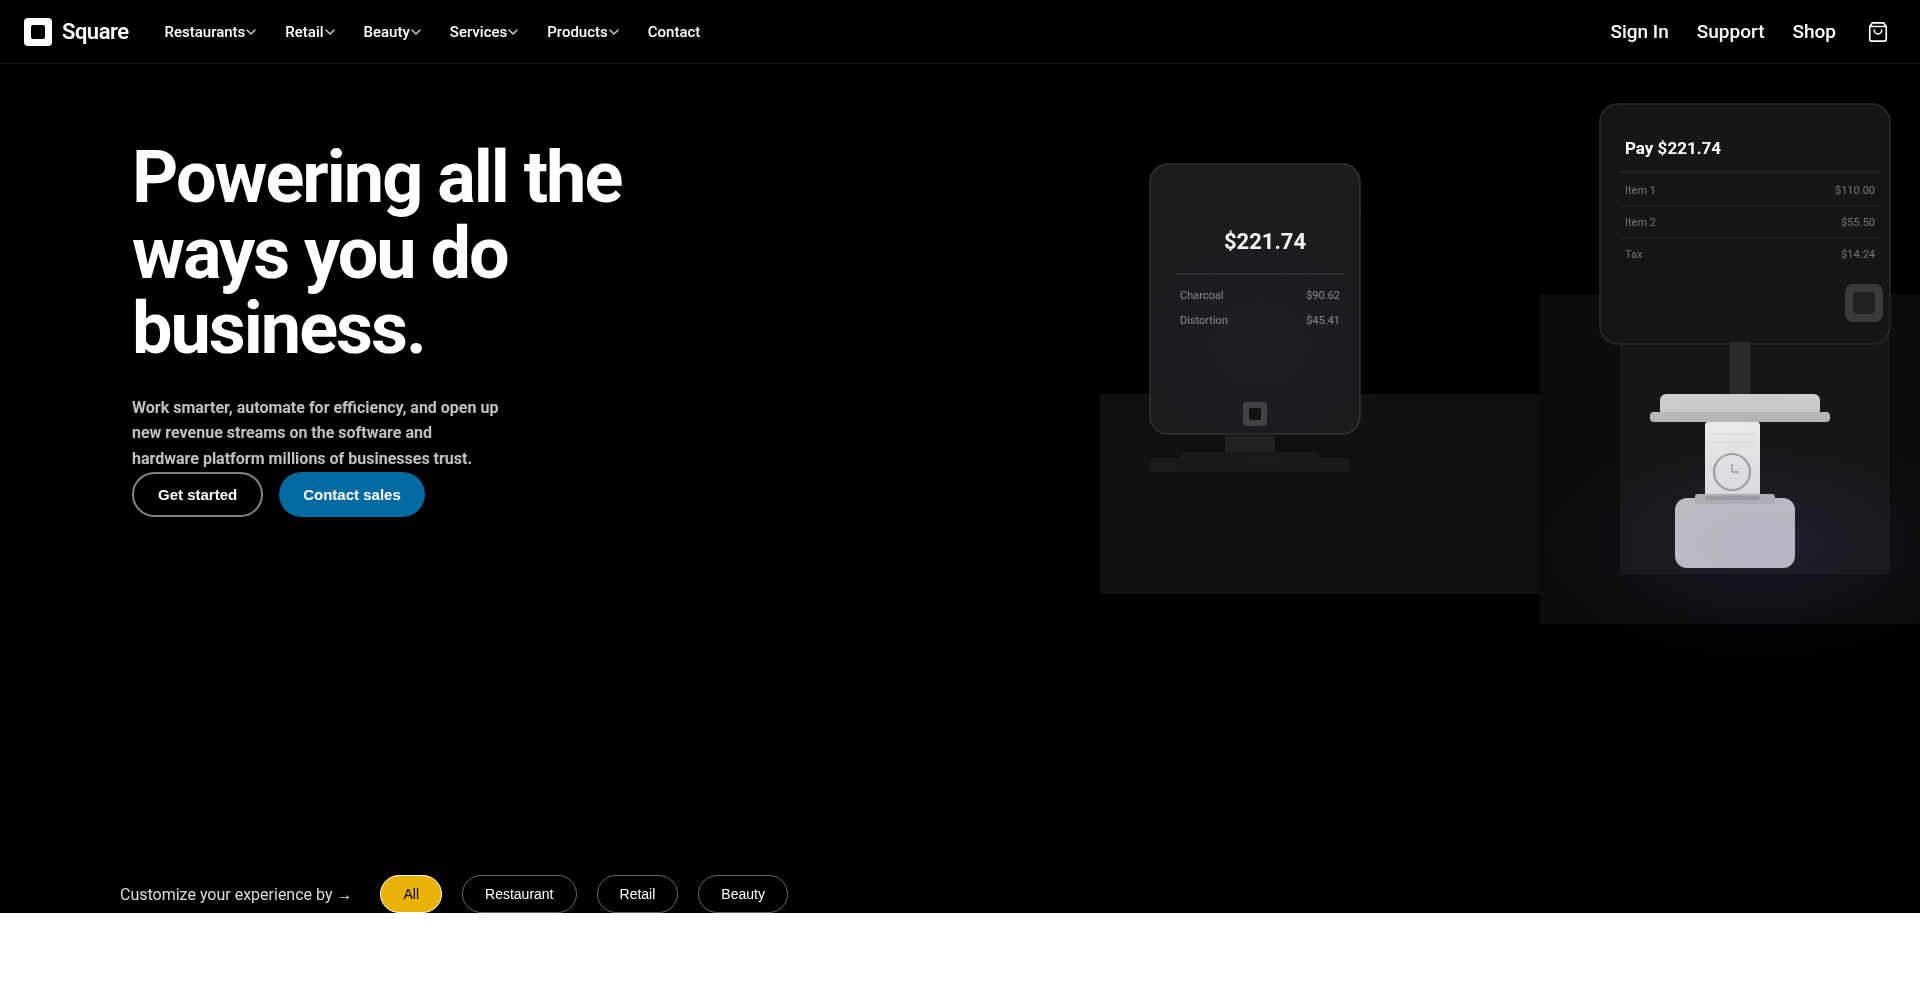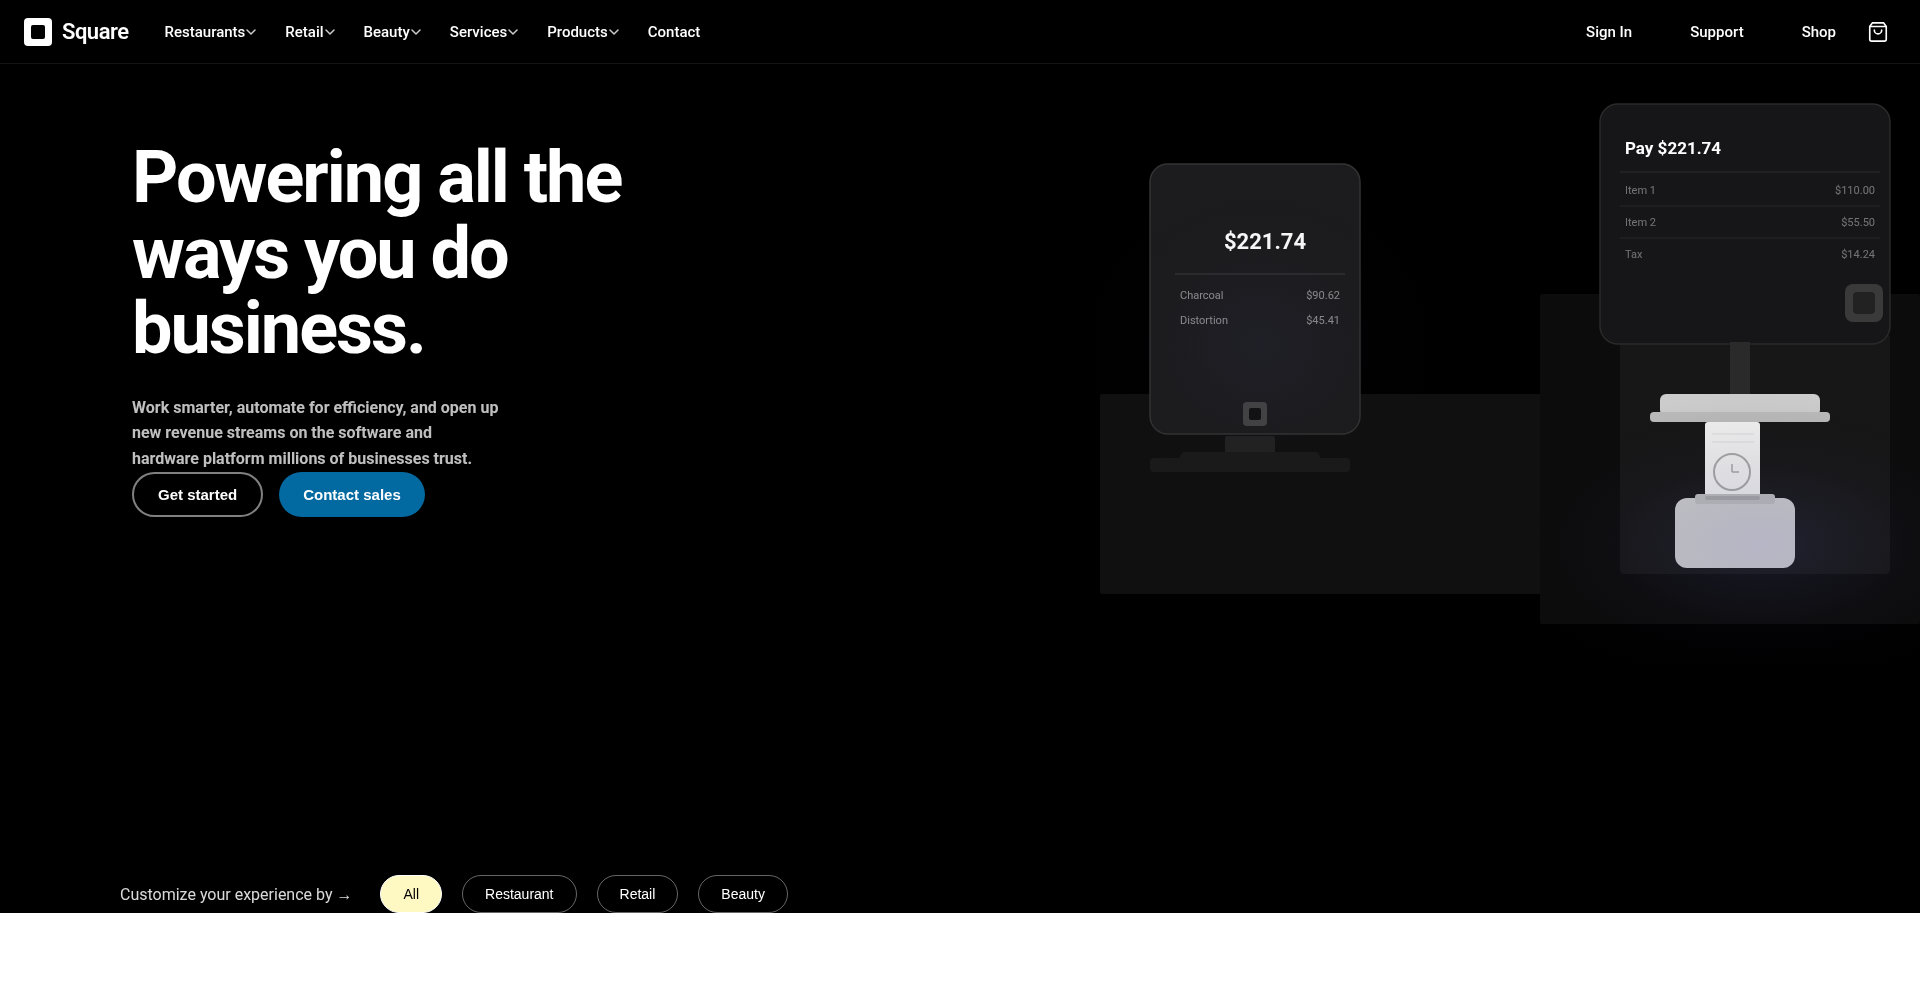--- a/index.html
+++ b/index.html
@@ -81,26 +81,25 @@
     }
 
     .nav-right {
       display: flex;
       align-items: center;
       gap: 20px;
     }
 
     .nav-right-link {
       color: #fff;
-      font-size: 15px;
+      font-size: 19px;
       font-weight: 500;
       text-decoration: none;
       cursor: pointer;
       padding: 8px 4px;
-      margin-left: 30px;
     }
 
     .cart-icon-wrap {
       cursor: pointer;
       display: flex;
       align-items: center;
       justify-content: center;
       width: 36px;
       height: 36px;
     }
@@ -194,21 +193,21 @@
       border: 1.5px solid rgba(255,255,255,0.4);
       background: transparent;
       color: #fff;
       font-size: 14px;
       font-weight: 500;
       cursor: pointer;
       transition: background 0.15s, border-color 0.15s;
     }
 
     .filter-btn.active {
-      background: #fef9c3;
+      background: #eab308;
       color: #000;
       border-color: #fff;
     }
 
     
     .white-section {
       position: absolute;
       bottom: 0;
       left: 0; right: 0;
       height: 80px;

